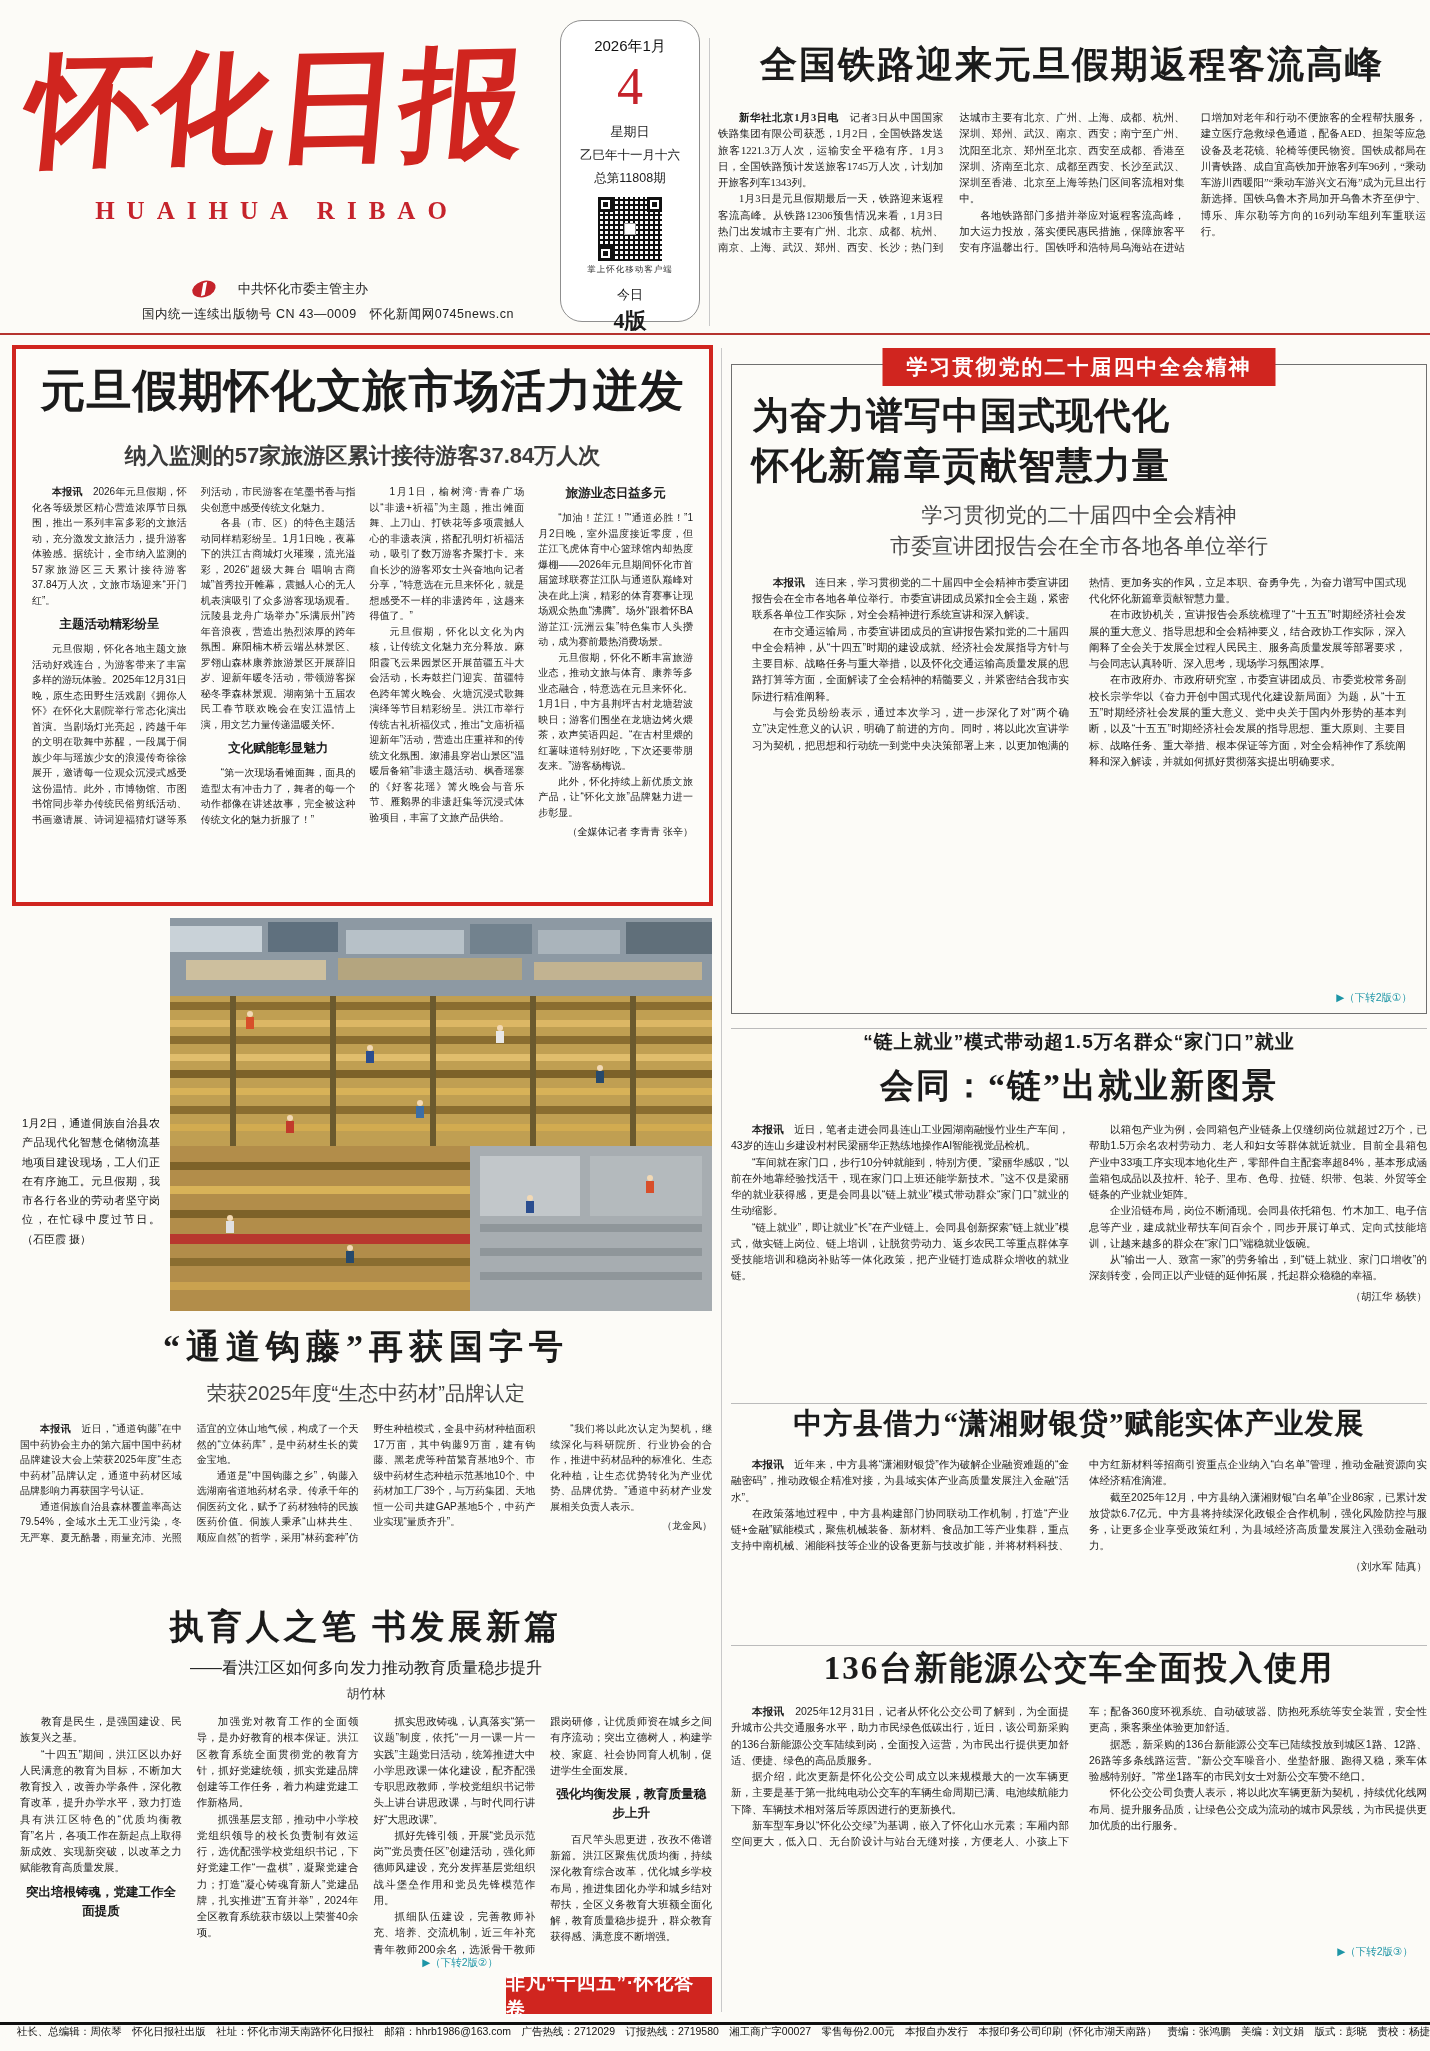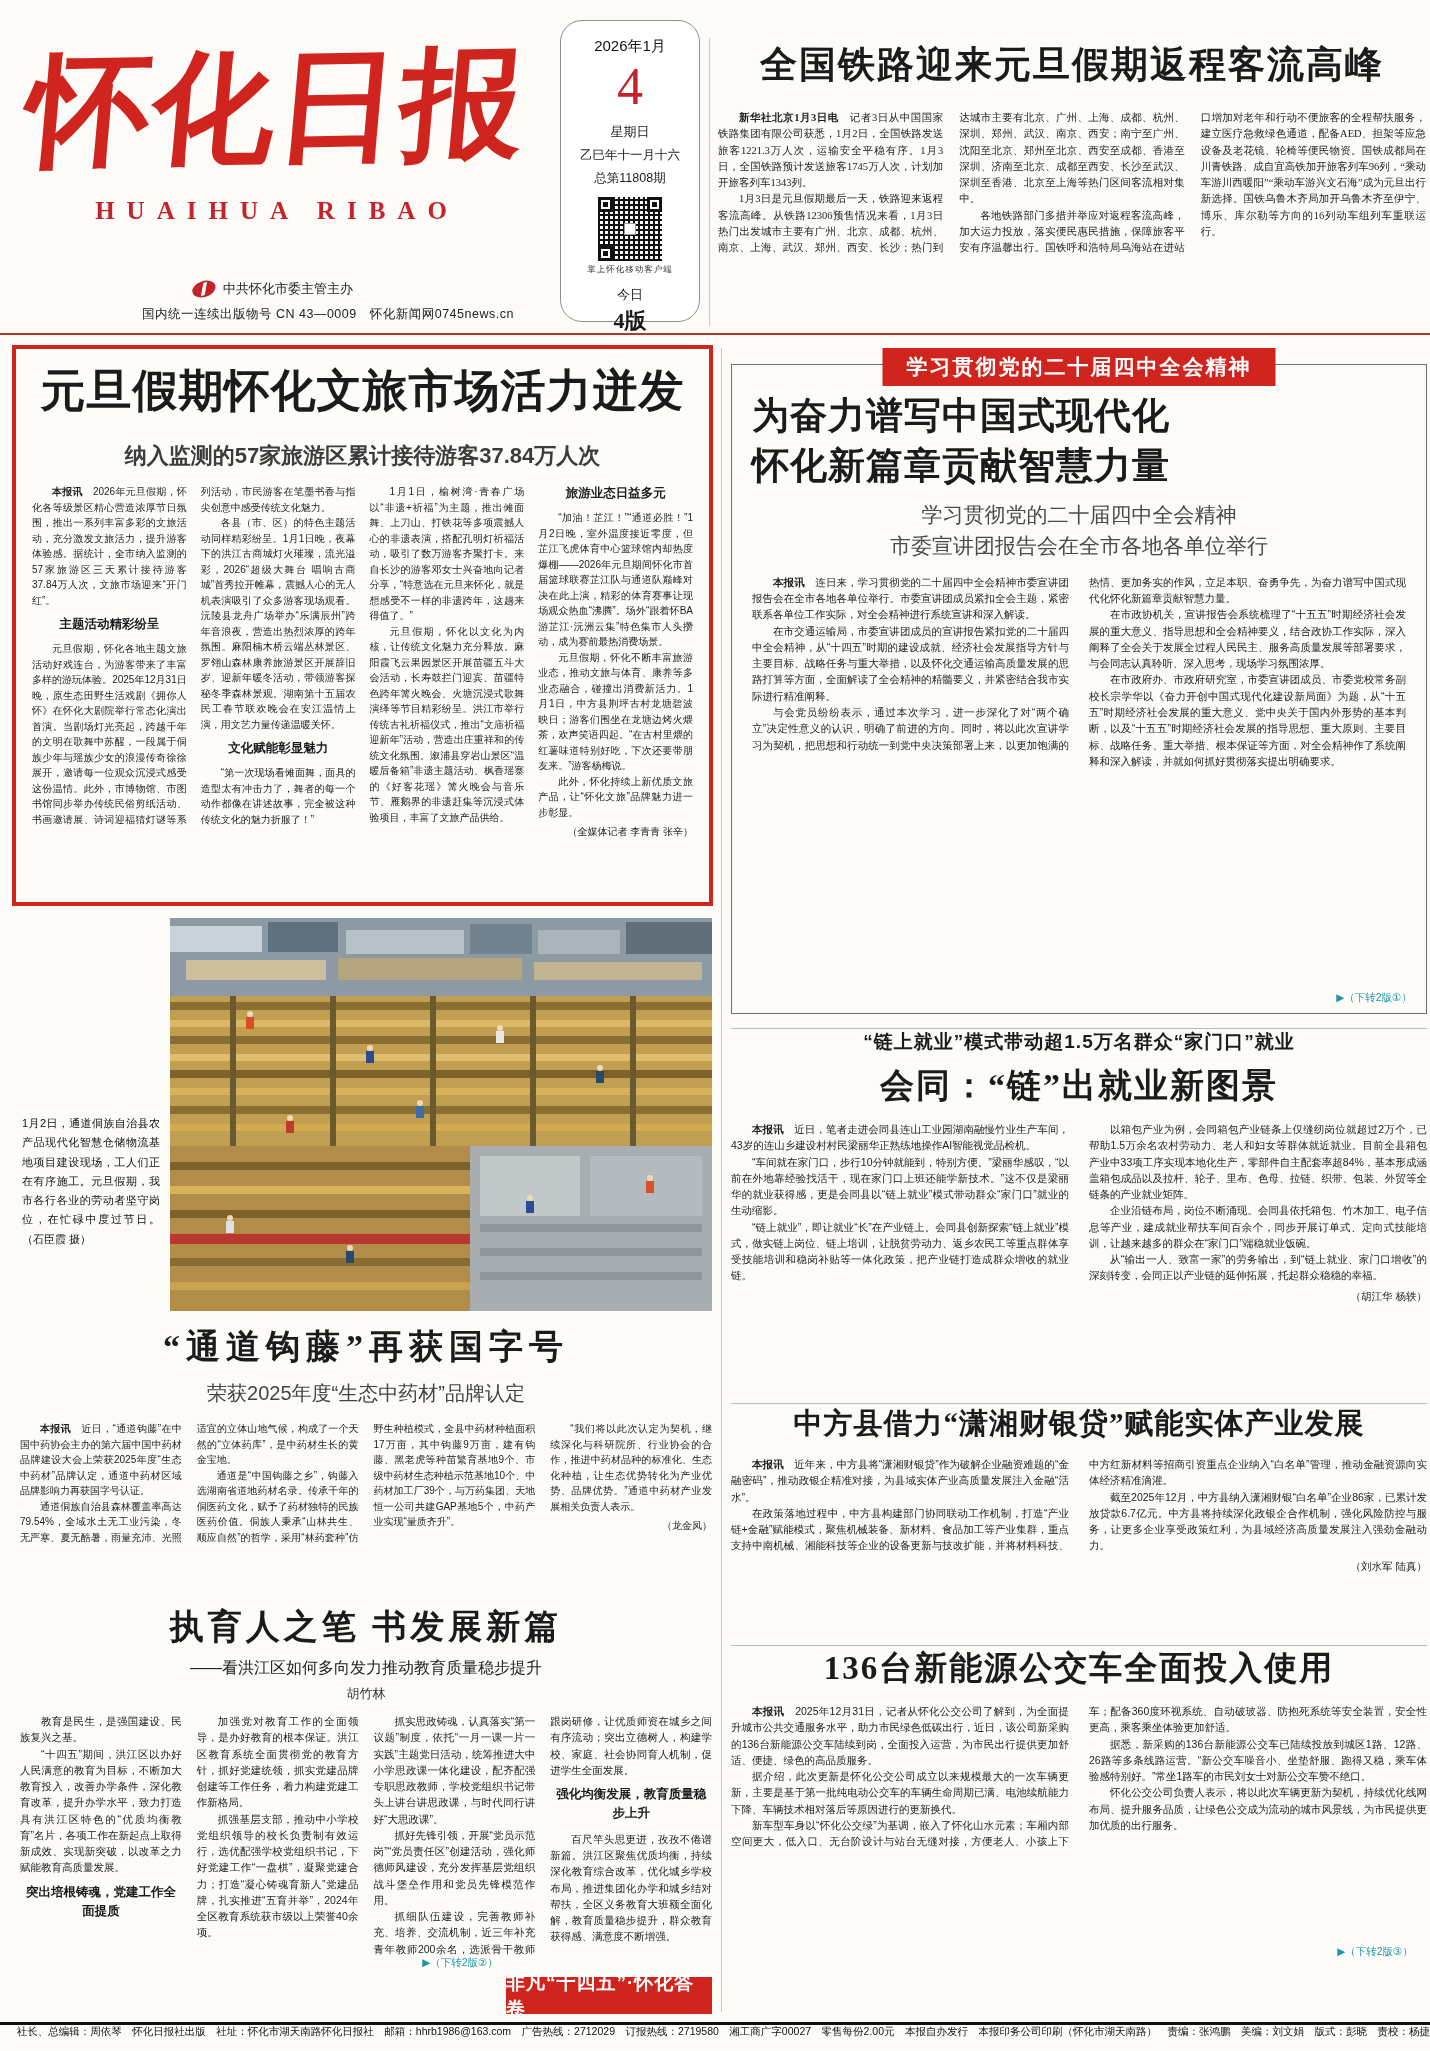--- a/index.html
+++ b/index.html
@@ -8,21 +8,21 @@
         font-family:"Liberation Sans","DejaVu Sans",sans-serif;overflow:hidden}
   .serif{font-family:"Liberation Serif","DejaVu Serif",serif}
 
   
   .masthead{position:absolute;left:22px;top:18px;width:510px;height:300px}
   .logo{font-family:"DejaVu Serif","Liberation Serif",serif;font-weight:bold;color:#d0251f;
         font-size:122px;line-height:1.45;letter-spacing:2px;transform:skewX(-6deg) rotate(-1deg);
         text-align:center;white-space:nowrap}
   .pinyin{margin-top:2px;text-align:center;color:#c5232b;font-weight:bold;font-size:25px;
           letter-spacing:12px;font-family:"Liberation Serif",serif}
-  .publine{position:absolute;left:170px;top:262px;display:flex;align-items:center;gap:7px;font-size:13px;color:#222}
+  .publine{position:absolute;left:170px;top:262px;display:flex;align-items:center;gap:22px;font-size:13px;color:#222}
   .agency{position:relative;width:24px;height:16px;background:#c5232b;border-radius:50%;transform:rotate(-18deg)}
   .agency::after{content:"";position:absolute;left:10px;top:2px;width:4px;height:12px;background:#fff;transform:skewX(-28deg)}
   .issnline{position:absolute;left:120px;top:288px;font-size:12.5px;color:#222;letter-spacing:.5px}
 
   
   .datebox{position:absolute;left:560px;top:20px;width:140px;height:302px;border:1.5px solid #8f8f8f;
            border-radius:22px;text-align:center;padding-top:16px;background:#fff}
   .d-ym{font-size:15px;color:#111}
   .d-day{font-size:52px;color:#c5232b;font-family:"Liberation Serif",serif;line-height:1.1;margin-top:2px}
   .d-week{font-size:13px;margin-top:8px}
@@ -162,21 +162,21 @@
       <p><b>本报讯</b><span>　2026年元旦假期，怀化各等级景区精心营造浓厚节日氛围，推出一系列丰富多彩的文旅活动，充分激发文旅活力，提升游客体验感。据统计，全市纳入监测的57家旅游区三天累计接待游客37.84万人次，文旅市场迎来“开门红”。</span></p>
       <h4 class="innersub">主题活动精彩纷呈</h4>
       <p>元旦假期，怀化各地主题文旅活动好戏连台，为游客带来了丰富多样的游玩体验。2025年12月31日晚，原生态田野生活戏剧《拥你人怀》在怀化大剧院举行常态化演出首演。当剧场灯光亮起，跨越千年的文明在歌舞中苏醒，一段属于侗族少年与瑶族少女的浪漫传奇徐徐展开，邀请每一位观众沉浸式感受这份温情。此外，市博物馆、市图书馆同步举办传统民俗剪纸活动、书画邀请展、诗词迎福猜灯谜等系列活动，市民游客在笔墨书香与指尖创意中感受传统文化魅力。</p>
       <p>各县（市、区）的特色主题活动同样精彩纷呈。1月1日晚，夜幕下的洪江古商城灯火璀璨，流光溢彩，2026“超级大舞台 唱响古商城”首秀拉开帷幕，震撼人心的无人机表演吸引了众多游客现场观看。沅陵县龙舟广场举办“乐满辰州”跨年音浪夜，营造出热烈浓厚的跨年氛围。麻阳楠木桥云端丛林景区、罗翎山森林康养旅游景区开展辞旧岁、迎新年暖冬活动，带领游客探秘冬季森林景观。湖南第十五届农民工春节联欢晚会在安江温情上演，用文艺力量传递温暖关怀。</p>
       <h4 class="innersub">文化赋能彰显魅力</h4>
       <p>“第一次现场看傩面舞，面具的造型太有冲击力了，舞者的每一个动作都像在讲述故事，完全被这种传统文化的魅力折服了！”</p>
       <p>1月1日，榆树湾·青春广场以“非遗+祈福”为主题，推出傩面舞、上刀山、打铁花等多项震撼人心的非遗表演，搭配孔明灯祈福活动，吸引了数万游客齐聚打卡。来自长沙的游客邓女士兴奋地向记者分享，“特意选在元旦来怀化，就是想感受不一样的非遗跨年，这趟来得值了。”</p>
       <p>元旦假期，怀化以文化为内核，让传统文化魅力充分释放。麻阳霞飞云果园景区开展苗疆五斗大会活动，长寿鼓拦门迎宾、苗疆特色跨年篝火晚会、火塘沉浸式歌舞演绎等节目精彩纷呈。洪江市举行传统古礼祈福仪式，推出“文庙祈福迎新年”活动，营造出庄重祥和的传统文化氛围。溆浦县穿岩山景区“温暖后备箱”非遗主题活动、枫香瑶寨的《好客花瑶》篝火晚会与音乐节、雁鹅界的非遗赶集等沉浸式体验项目，丰富了文旅产品供给。</p>
       <h4 class="innersub">旅游业态日益多元</h4>
       <p>“加油！芷江！”“通道必胜！”1月2日晚，室外温度接近零度，但芷江飞虎体育中心篮球馆内却热度爆棚——2026年元旦期间怀化市首届篮球联赛芷江队与通道队巅峰对决在此上演，精彩的体育赛事让现场观众热血“沸腾”。场外“跟着怀BA游芷江·沅洲云集”特色集市人头攒动，成为赛前最热消费场景。</p>
-      <p>元旦假期，怀化不断丰富旅游业态，推动文旅与体育、康养等多业态融合，碰撞出消费新活力。1月1日，中方县荆坪古村龙塘碧波映日；游客们围坐在龙塘边烤火煨茶，欢声笑语四起。“在古村里煨的红薯味道特别好吃，下次还要带朋友来。”游客杨梅说。</p>
+      <p>元旦假期，怀化不断丰富旅游业态，推动文旅与体育、康养等多业态融合，特意选在元旦来怀化。1月1日，中方县荆坪古村龙塘碧波映日；游客们围坐在龙塘边烤火煨茶，欢声笑语四起。“在古村里煨的红薯味道特别好吃，下次还要带朋友来。”游客杨梅说。</p>
       <p>此外，怀化持续上新优质文旅产品，让“怀化文旅”品牌魅力进一步彰显。</p>
       <p class="byline">（全媒体记者 李青青 张辛）</p>
     </div>
   </div>
 
   <div class="photorow">
     <div class="photocap">
       <span>1月2日，通道侗族自治县农产品现代化智慧仓储物流基地项目建设现场，工人们正在有序施工。元旦假期，我市各行各业的劳动者坚守岗位，在忙碌中度过节日。</span>
       <span>（石臣霞 摄）</span>
     </div>

